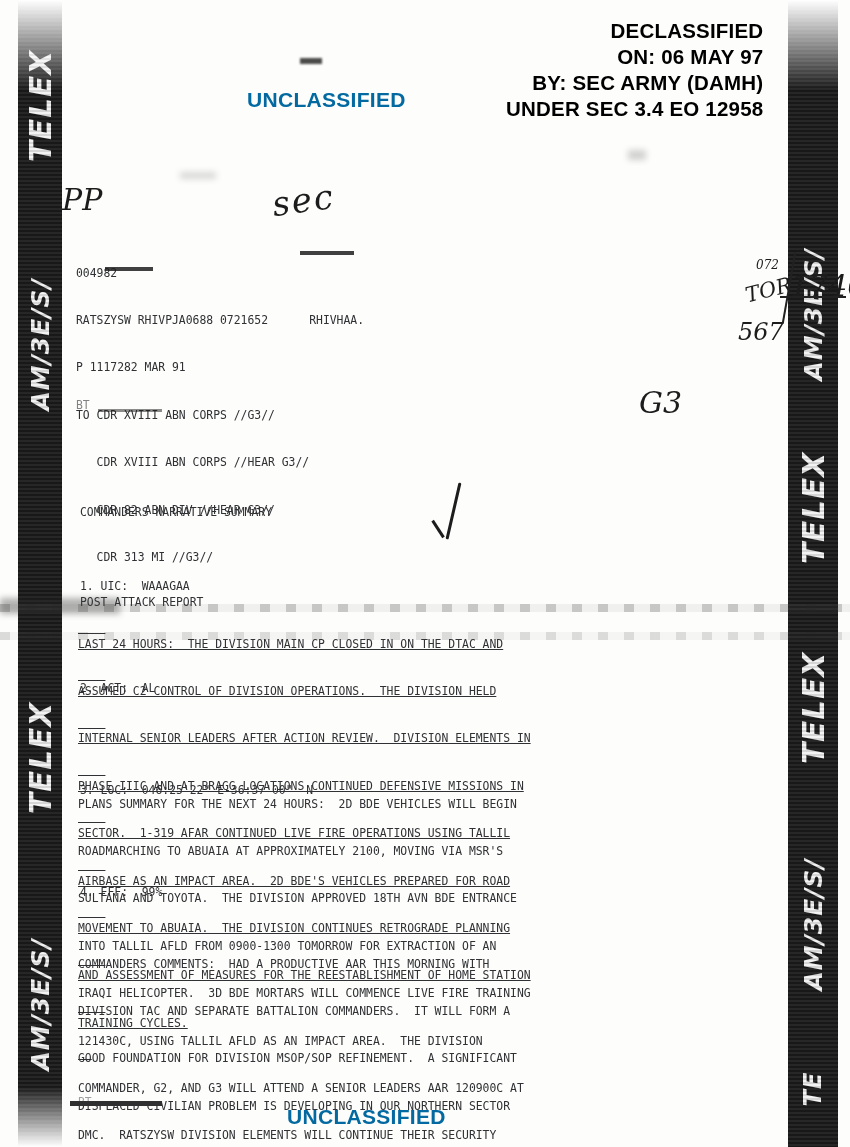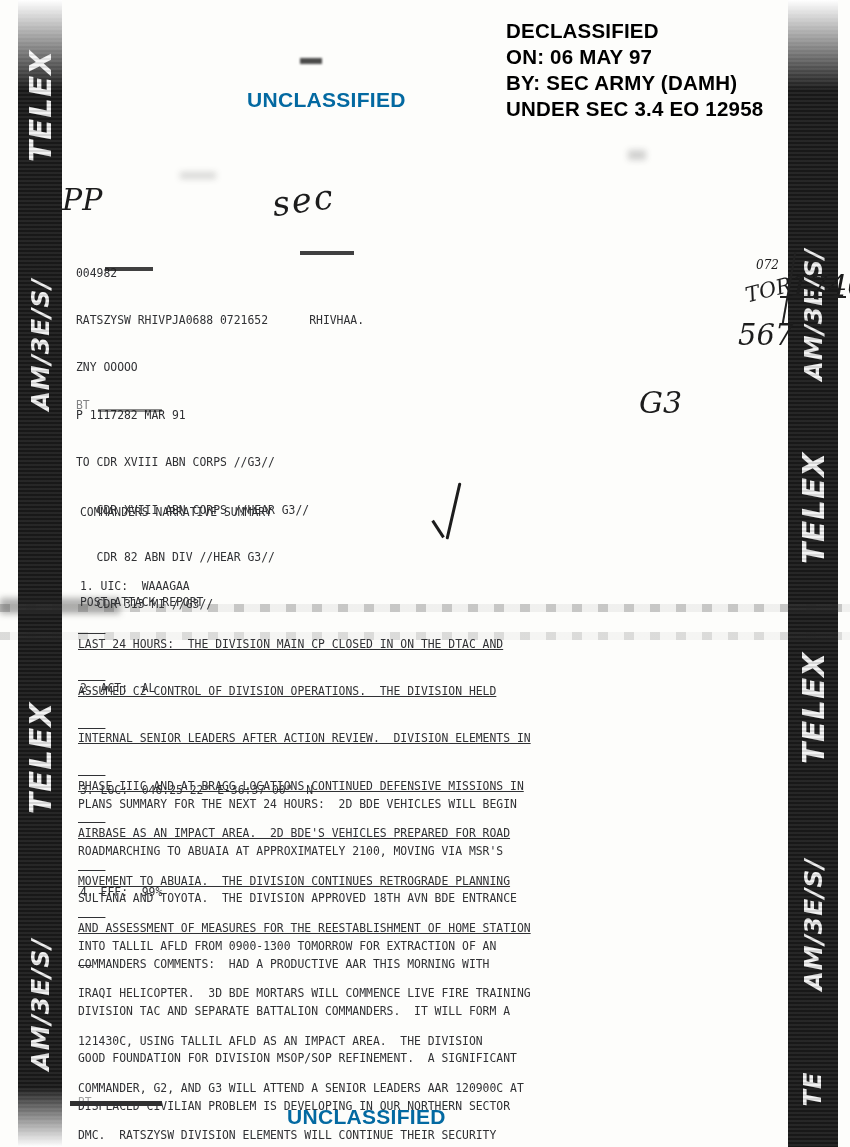--- a/index.html
+++ b/index.html
@@ -64,20 +64,21 @@
     position: absolute;
     left: 506px;
     top: 18px;
     color: #000;
     font-family: "Liberation Sans", sans-serif;
     font-weight: bold;
     font-size: 20.5px;
     line-height: 26px;
     letter-spacing: 0.2px;
     z-index: 6;
+    text-align: right;
   }
   .decl-stamp div { white-space: nowrap; }
 
   
   .banner {
     position: absolute;
     font-family: "Liberation Sans", sans-serif;
     font-weight: bold;
     font-size: 21px;
     color: #0369a1;
@@ -102,21 +103,21 @@
   .hand {
     position: absolute;
     font-family: "DejaVu Serif", serif;
     font-style: italic;
     color: #1c1c1c;
     z-index: 7;
   }
   #hand-pp { left: 62px; top: 182px; font-size: 30px; }
   #hand-sec { left: 272px; top: 180px; font-size: 34px; letter-spacing: 2px; transform: rotate(-8deg); }
   #hand-tor { left: 745px; top: 278px; font-size: 21px; transform: rotate(-14deg); }
-  #hand-567 { left: 738px; top: 318px; font-size: 29px; }
+  #hand-567 { left: 738px; top: 318px; font-size: 24px; }
   #hand-072 { left: 756px; top: 258px; font-size: 12px; }
   #hand-1740 { left: 790px; top: 268px; font-size: 30px; }
   #hand-g3 { left: 612px; top: 385px; font-size: 30px; margin-left: 27px; }
 
   .hand-rule {
     position: absolute;
     z-index: 7;
     background: #222;
   }
   #rule-v1 { left: 788px; top: 252px; width: 2px; height: 72px; transform: rotate(10deg); }
@@ -226,21 +227,20 @@
   <div class="smudge" id="sm3"></div>
   <div class="smudge" id="sm4"></div>
   <div class="smudge" id="sm5"></div>
   <div class="strike" id="strike1"></div>
   <div class="strike" id="strike2"></div>
   <div class="strike" id="strike3"></div>
 
   <div class="grp" style="left:76px; top:234px;">
     <div class="ln faint">004982</div>
     <div class="ln faint">RATSZYSW RHIVPJA0688 0721652      RHIVHAA.</div>
-    <div class="ln vfaint">ZNY OOOOO</div>
     <div class="ln faint">P 1117282 MAR 91</div>
     <div class="ln faint">TO CDR XVIII ABN CORPS //G3//</div>
     <div class="ln faint">   CDR XVIII ABN CORPS //HEAR G3//</div>
     <div class="ln faint">   CDR 82 ABN DIV //HEAR G3//</div>
     <div class="ln faint">   CDR 313 MI //G3//</div>
   </div>
 
   <div class="grp vfaint" style="left:76px; top:398px; opacity:.6;">BT</div>
 
   <div class="grp" style="left:80px; top:437px; line-height:30px;">
@@ -253,23 +253,25 @@
     <div class="ln faint">2. ACT:  AL</div>
     <div class="ln faint">3. LOC:  046:25'22" E-36:37'00"  N</div>
     <div class="ln vfaint">4. EFF:  99%</div>
   </div>
 
   <div class="grp" style="left:78px; top:605px;text-decoration:underline;">
     <div class="ln faint">LAST 24 HOURS:  THE DIVISION MAIN CP CLOSED IN ON THE DTAC AND</div>
     <div class="ln vfaint">ASSUMED C2 CONTROL OF DIVISION OPERATIONS.  THE DIVISION HELD</div>
     <div class="ln faint">INTERNAL SENIOR LEADERS AFTER ACTION REVIEW.  DIVISION ELEMENTS IN</div>
     <div class="ln faint">PHASE IIIC AND AT BRAGG LOCATIONS CONTINUED DEFENSIVE MISSIONS IN</div>
+    <div class="ln faint">SECTOR.  1-319 AFAR CONTINUED LIVE FIRE OPERATIONS USING TALLIL</div>
     <div class="ln faint">AIRBASE AS AN IMPACT AREA.  2D BDE'S VEHICLES PREPARED FOR ROAD</div>
     <div class="ln faint">MOVEMENT TO ABUAIA.  THE DIVISION CONTINUES RETROGRADE PLANNING</div>
     <div class="ln faint">AND ASSESSMENT OF MEASURES FOR THE REESTABLISHMENT OF HOME STATION</div>
+    <div class="ln faint">TRAINING CYCLES.</div>
   </div>
 
   <div class="grp" style="left:78px; top:765px;">
     <div class="ln faint">PLANS SUMMARY FOR THE NEXT 24 HOURS:  2D BDE VEHICLES WILL BEGIN</div>
     <div class="ln faint">ROADMARCHING TO ABUAIA AT APPROXIMATELY 2100, MOVING VIA MSR'S</div>
     <div class="ln faint">SULTANA AND TOYOTA.  THE DIVISION APPROVED 18TH AVN BDE ENTRANCE</div>
     <div class="ln faint">INTO TALLIL AFLD FROM 0900-1300 TOMORROW FOR EXTRACTION OF AN</div>
     <div class="ln faint">IRAQI HELICOPTER.  3D BDE MORTARS WILL COMMENCE LIVE FIRE TRAINING</div>
     <div class="ln faint">121430C, USING TALLIL AFLD AS AN IMPACT AREA.  THE DIVISION</div>
     <div class="ln faint">COMMANDER, G2, AND G3 WILL ATTEND A SENIOR LEADERS AAR 120900C AT</div>

